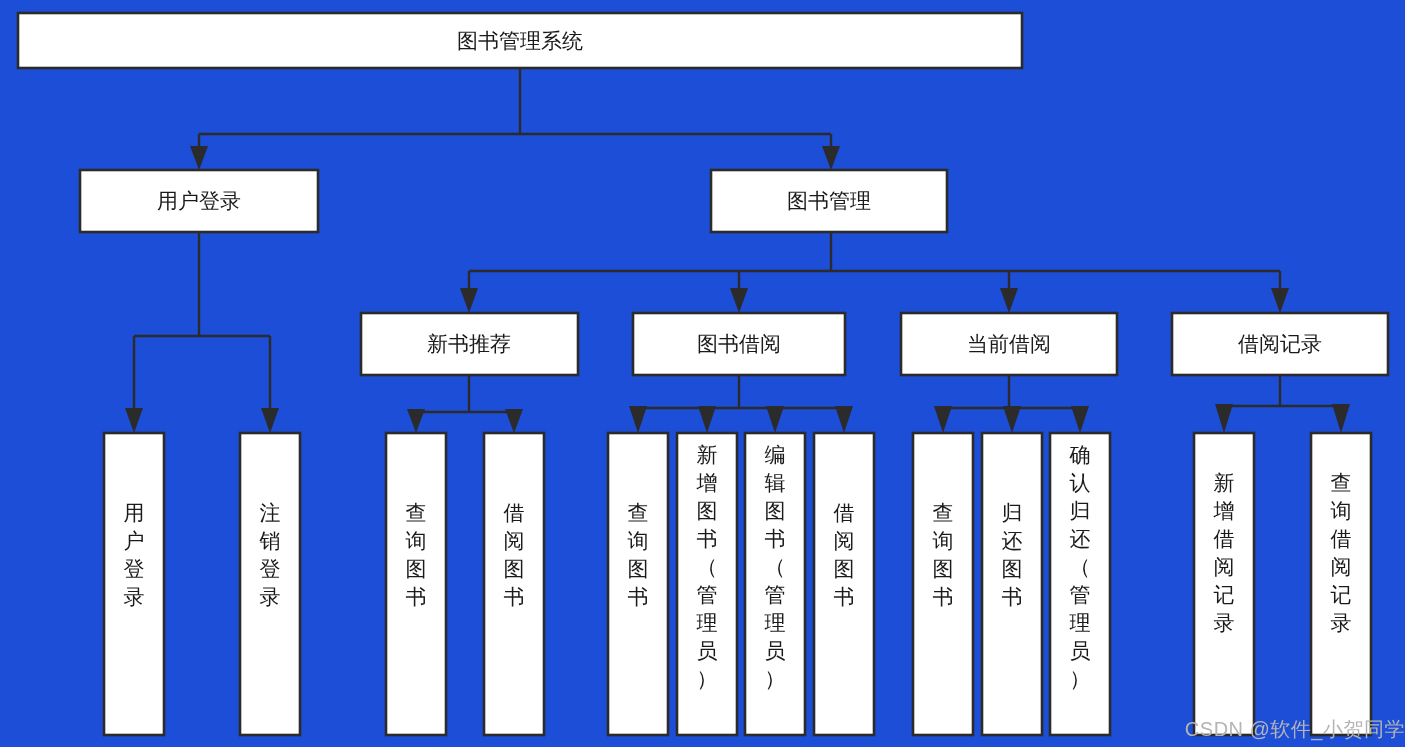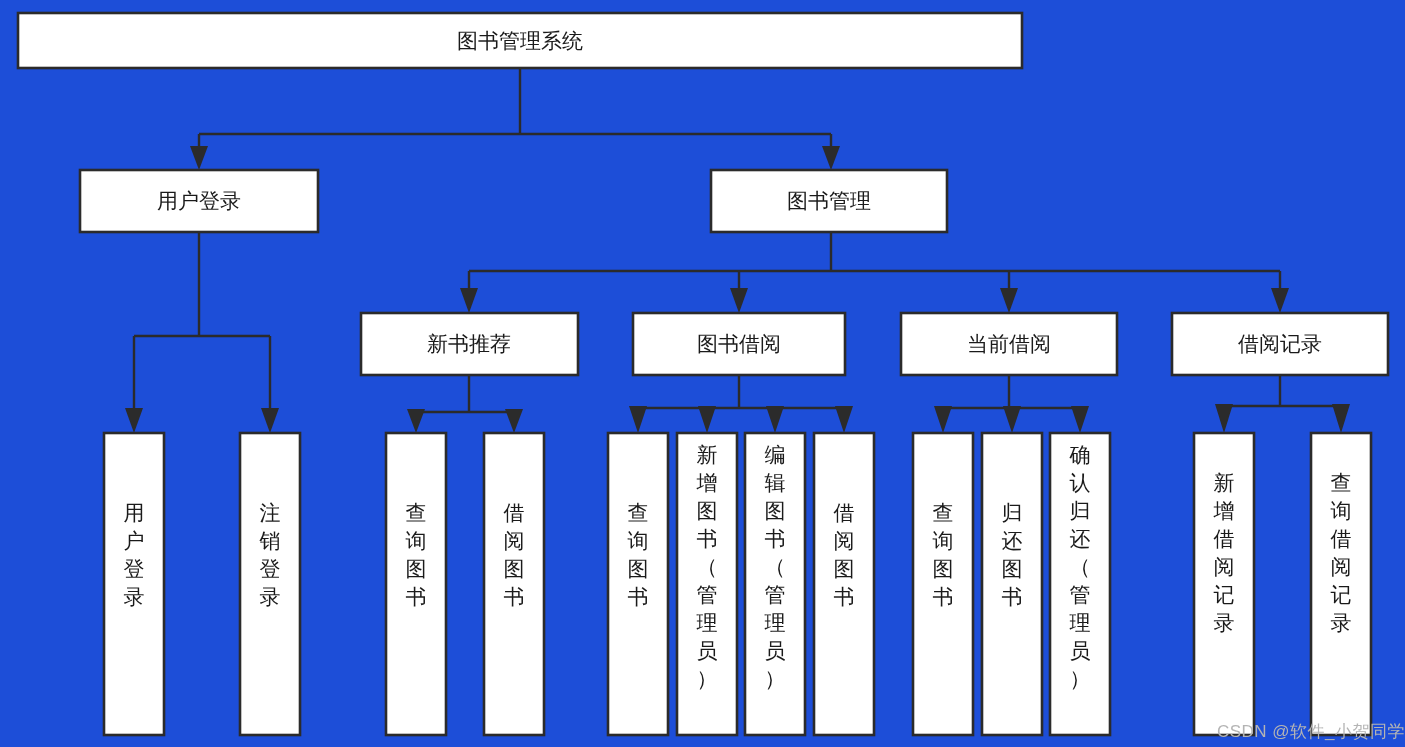--- a/index.html
+++ b/index.html
@@ -53,21 +53,21 @@
   }
   .arrow-head {
     fill: #2b2b2b;
     stroke: none;
   }
   .watermark {
     position: absolute;
     right: 8px;
     bottom: 4px;
     font-family: "Liberation Sans", "DejaVu Sans", sans-serif;
-    font-size: 17px;
+    font-size: 20px;
     color: #b4b4b4;
     letter-spacing: 0.5px;
     white-space: nowrap;
     user-select: none;
   }
 </style>
 </head>
 <body>
 
 <div id="diagram-root">

